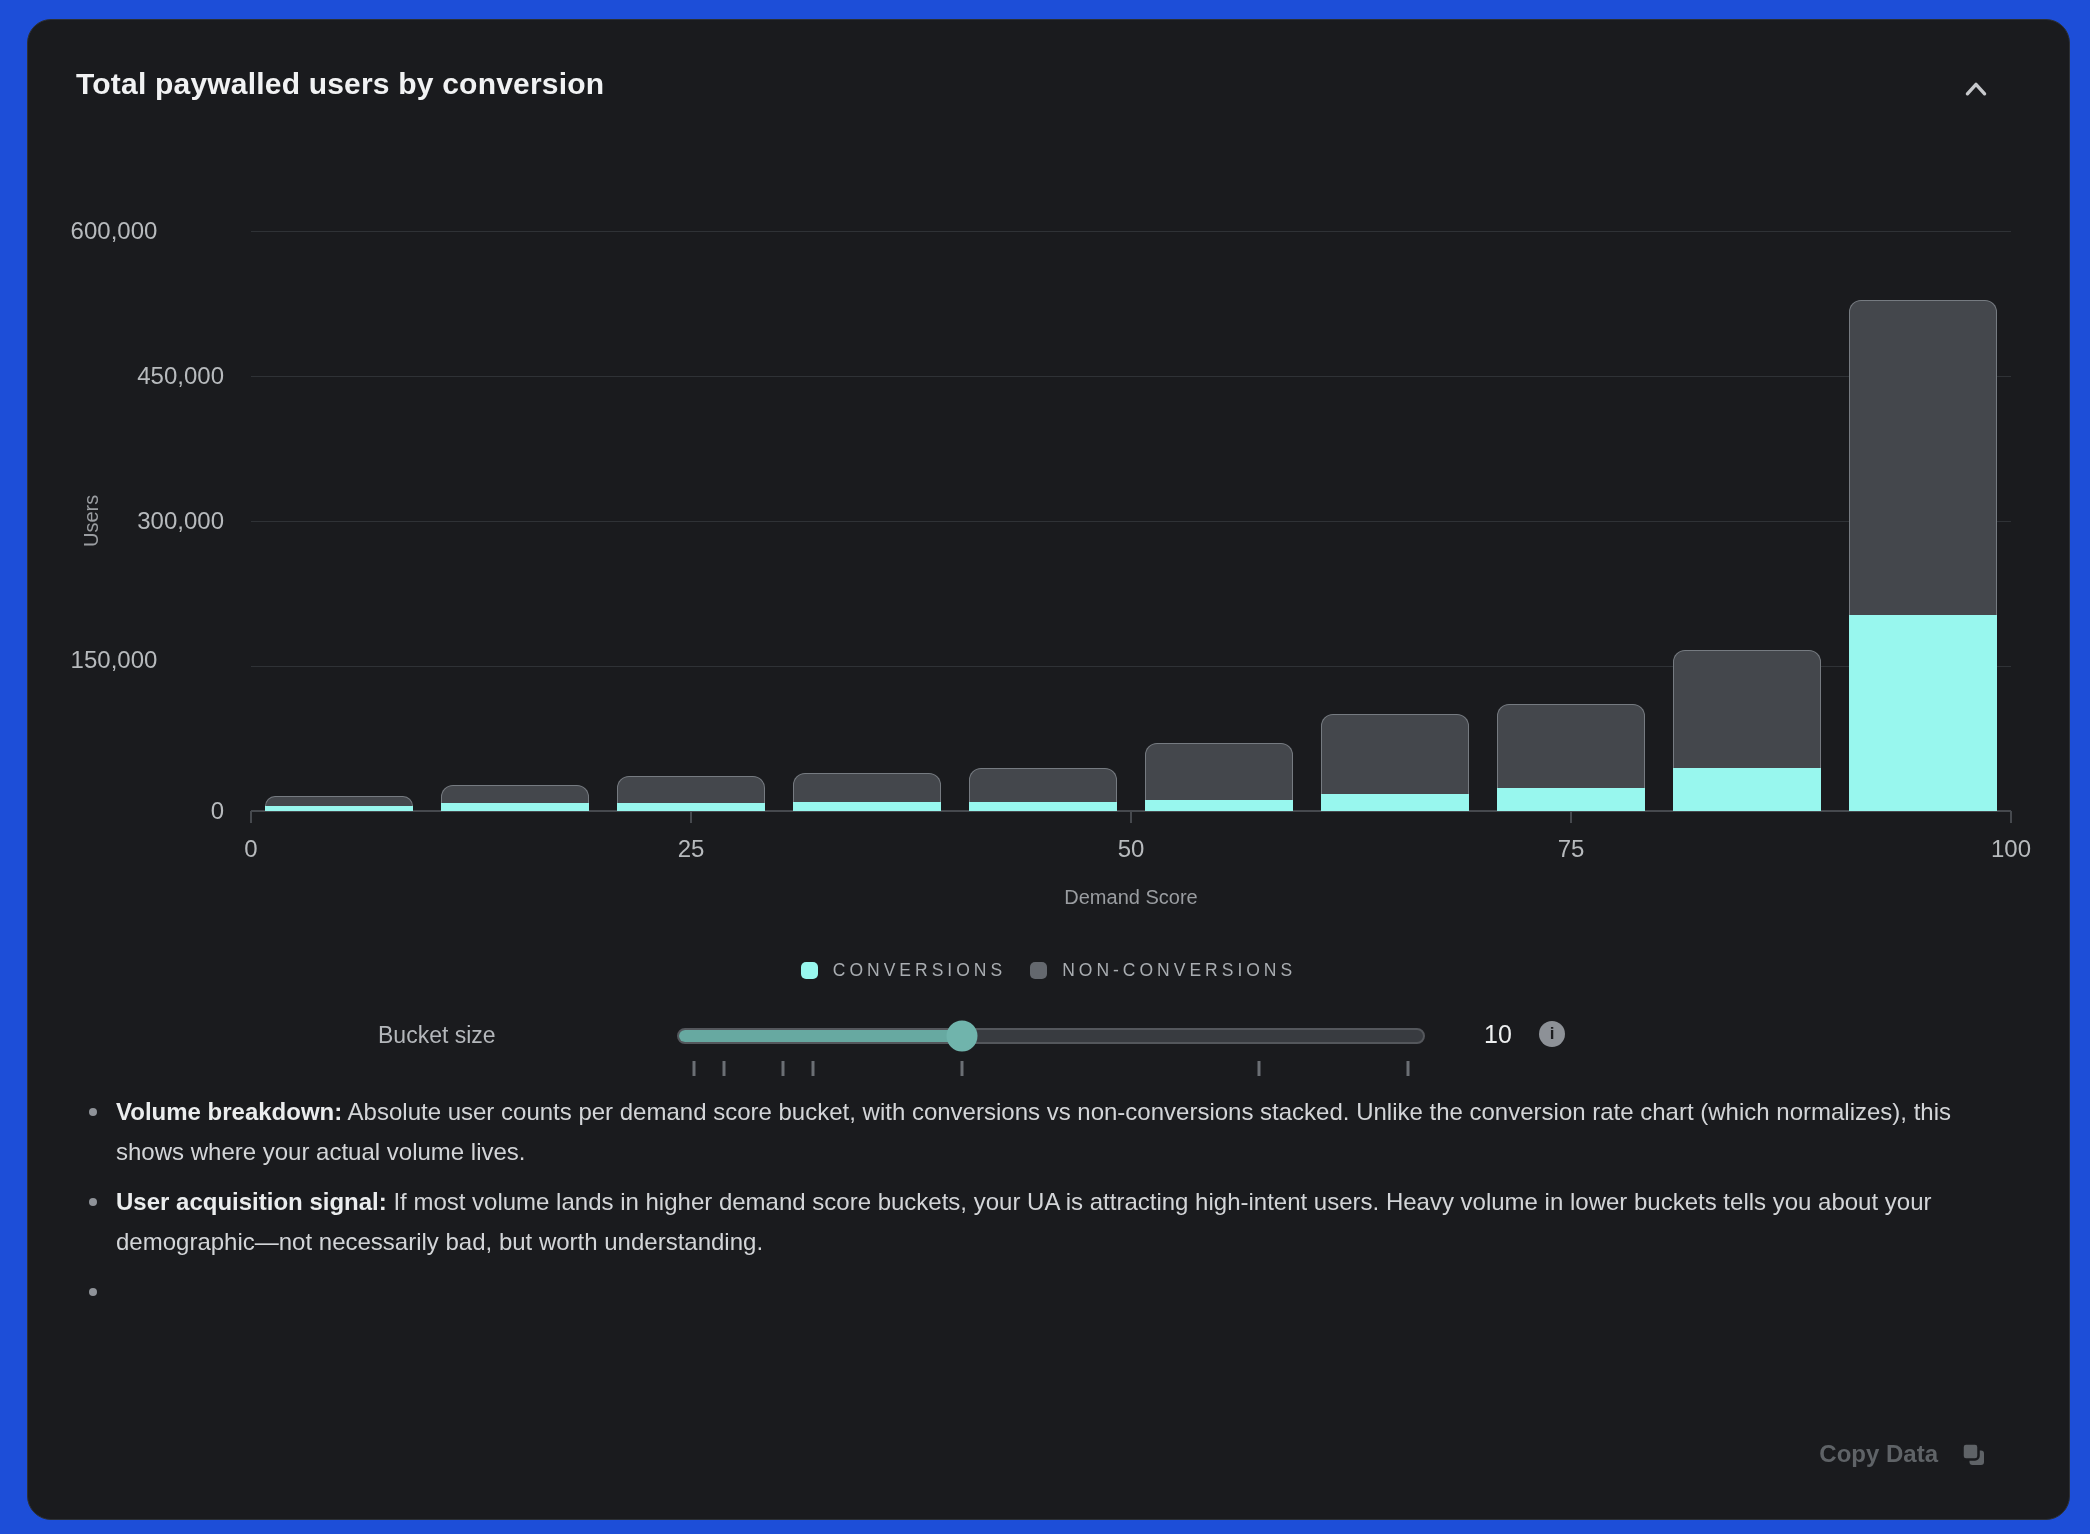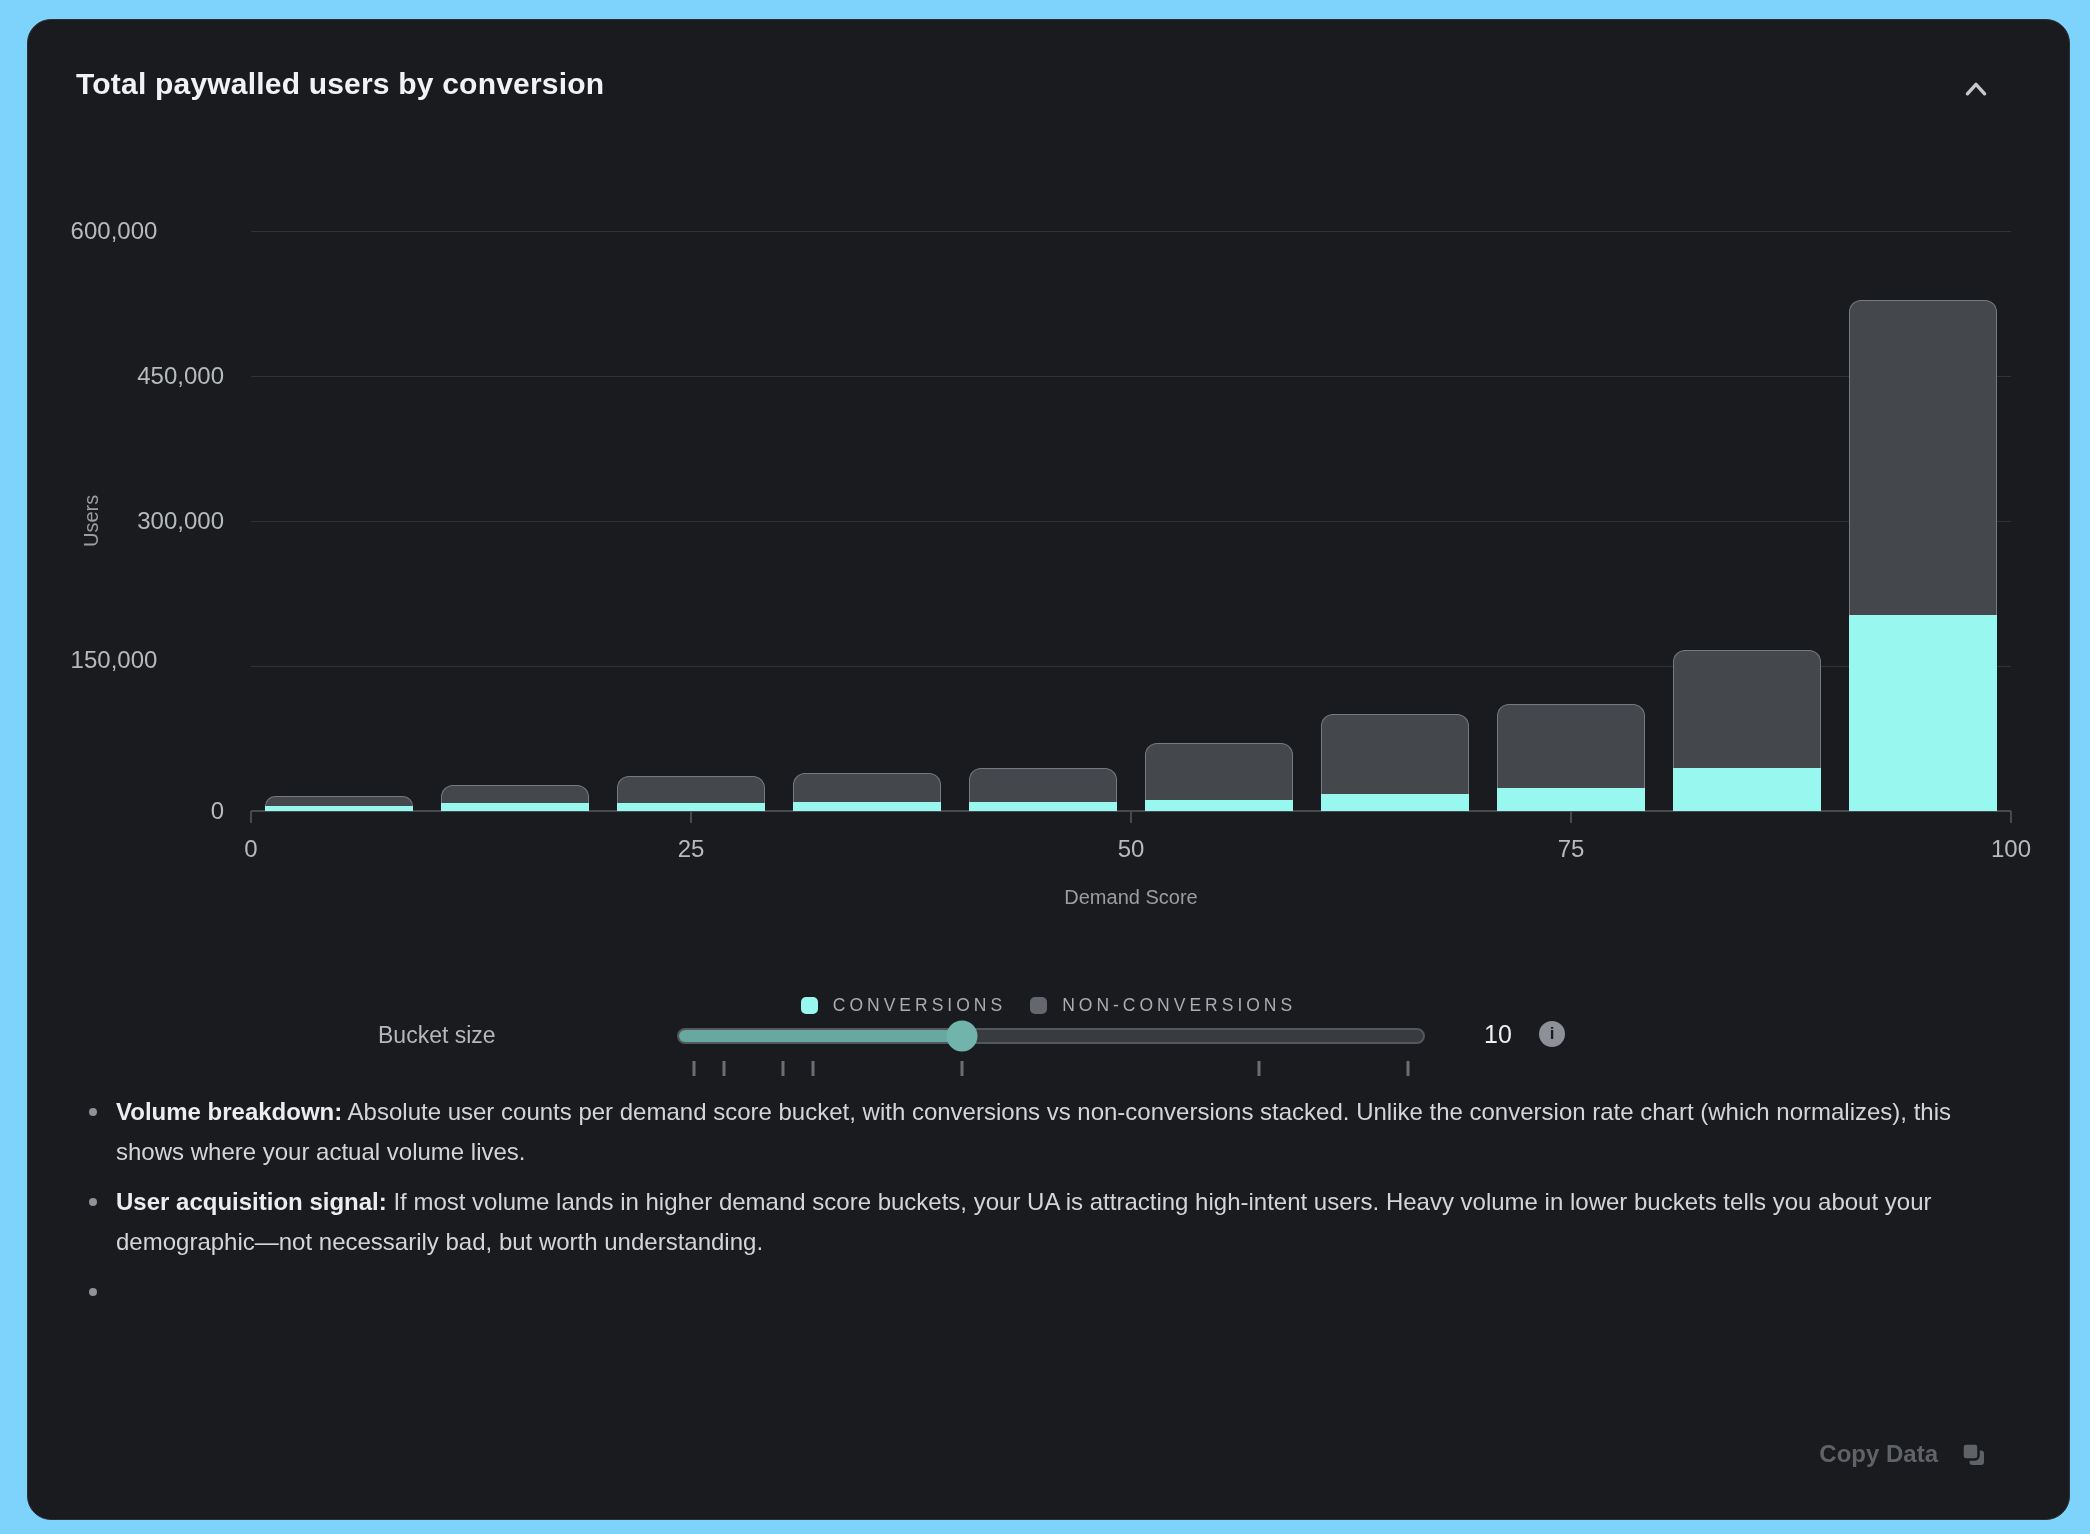--- a/index.html
+++ b/index.html
@@ -1,17 +1,17 @@
 <!DOCTYPE html>
 <html><head>
 <meta charset="utf-8">
 <style>
   html,body{margin:0;padding:0;background:#131418;}
   *{box-sizing:border-box;font-family:"Liberation Sans",sans-serif;}
-  .page{position:relative;width:2090px;height:1534px;background:#7dd3fc;overflow:hidden;}
+  .page{position:relative;width:2090px;height:1534px;background:#1d4ed8;overflow:hidden;}
   .card{position:absolute;left:27px;top:19px;width:2043px;height:1501px;background:#1a1b1e;
         border:1px solid #2d3034;border-radius:24px;}
   .card-title{position:absolute;left:48px;top:47px;margin:0;font-size:30px;font-weight:700;color:#f1f2f3;letter-spacing:.2px;}
   .collapse-btn{position:absolute;left:1925px;top:48px;width:46px;height:44px;background:transparent;border:none;cursor:pointer;padding:0;}
   .card-subtitle{position:absolute;left:48px;top:126px;margin:0;font-size:24px;font-weight:400;color:#c9cbce;}
 
   
   .plot{position:absolute;left:223px;top:211px;width:1760px;height:580px;}
   .gridline{position:absolute;left:0;width:100%;height:1px;background:#2f3236;}
   .axisline{position:absolute;left:0;width:100%;height:2px;background:#46494e;}
@@ -19,21 +19,21 @@
   .y-axis-title{position:absolute;left:43px;top:211px;height:580px;width:40px;display:flex;align-items:center;justify-content:center;
                 writing-mode:vertical-rl;transform:rotate(180deg);font-size:20px;color:#9a9da1;}
   .xtickmark{position:absolute;top:580px;width:2px;height:12px;background:#46494e;transform:translateX(-50%);}
   .xticklab{position:absolute;top:604px;transform:translateX(-50%);font-size:24px;color:#b7babd;}
   .x-axis-title{position:absolute;left:223px;top:866px;width:1760px;text-align:center;font-size:20px;color:#9a9da1;}
   .bar{position:absolute;bottom:0;display:flex;flex-direction:column;justify-content:flex-end;}
   .seg-non{flex:none;background:#44474c;border:1.5px solid rgba(160,166,173,.55);border-bottom:none;border-radius:12px 12px 0 0;}
   .seg-conv{flex:none;background:#98f7ee;}
 
   
-  .legend{position:absolute;left:0;top:975px;width:100%;display:flex;justify-content:center;align-items:center;gap:24px;}
+  .legend{position:absolute;left:0;top:940px;width:100%;display:flex;justify-content:center;align-items:center;gap:24px;}
   .legend-item{display:flex;align-items:center;gap:15px;}
   .swatch{width:17px;height:17px;border-radius:5px;}
   .legend-label{font-size:17.5px;font-weight:500;letter-spacing:4px;color:#a9adb1;}
 
   
   .slider-label{position:absolute;left:350px;top:1002px;width:273px;text-align:left;font-size:23px;color:#b4b7bb;}
   .slider-track{position:absolute;left:649px;top:1008px;width:748px;height:16px;border-radius:9px;
                 background:#383b40;border:2px solid #54575c;cursor:pointer;}
   .slider-fill{position:absolute;left:0;top:0;height:100%;border-radius:7px 0 0 7px;background:#67a9a1;}
   .slider-thumb{position:absolute;top:50%;width:31px;height:31px;border-radius:50%;background:#70b4ac;transform:translate(-50%,-50%);cursor:grab;}

